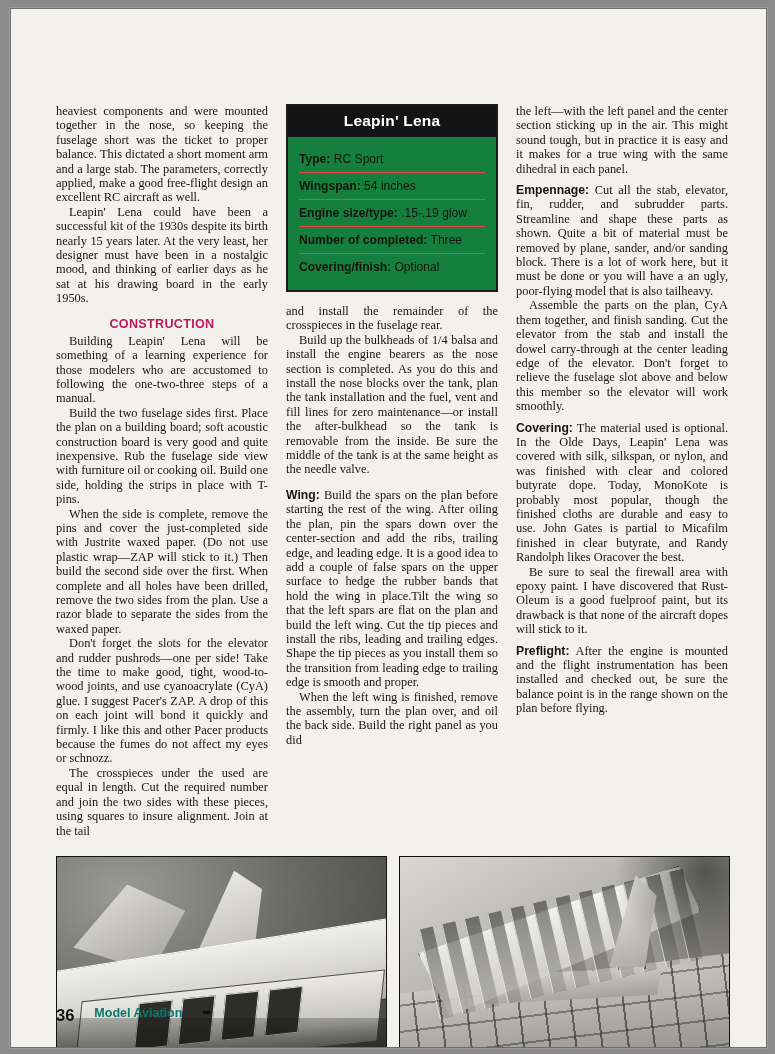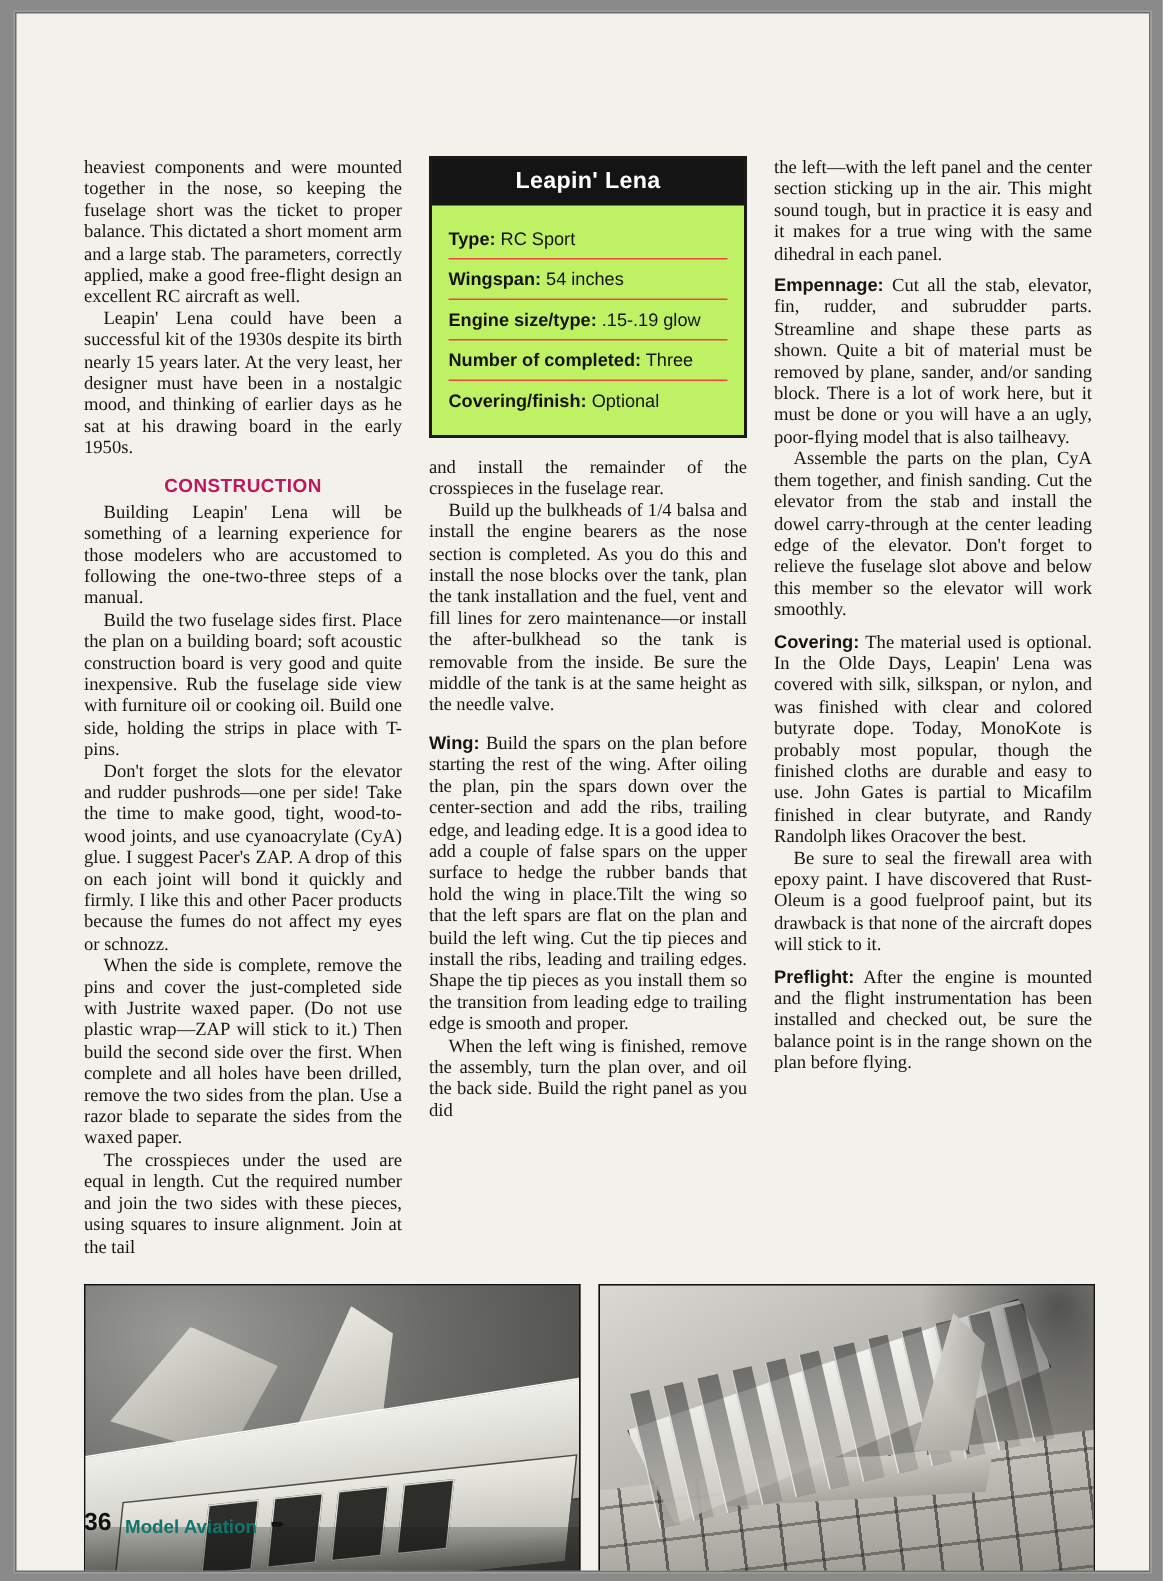--- a/index.html
+++ b/index.html
@@ -63,21 +63,21 @@
     font-family: "Liberation Sans", sans-serif;
     font-weight: bold;
     font-size: 12.2px;
   }
   .gap { height: 11px; }
   .gap-sm { height: 7px; }
 
   
   .specbox {
     border: 2px solid #1a1a1a;
-    background: #bef264;
+    background: #15803d;
     width: 212px;
     margin-bottom: 12px;
     box-sizing: border-box;
   }
   .specbox-title {
     background: #141414;
     color: #ffffff;
     text-align: center;
     font-family: "Liberation Sans", sans-serif;
     font-weight: bold;
@@ -230,22 +230,22 @@
     width: 40%; height: 55%;
     background: radial-gradient(ellipse at 70% 20%, rgba(10,10,10,.55), rgba(10,10,10,0) 70%);
   }
 
   
   .footer {
     position: absolute;
     left: 45px;
     bottom: 22px;
     display: flex;
-    align-items: flex-end;
-    gap: 9px;
+    align-items: flex-start;
+    gap: 20px;
   }
   .folio {
     font-family: "Liberation Sans", sans-serif;
     font-weight: bold;
     font-size: 16.5px;
     color: #111;
   }
   .pubname {
     font-family: "Liberation Sans", sans-serif;
     font-weight: bold;
@@ -267,22 +267,22 @@
     <div class="columns">
 
       <div class="col">
         <p class="para">heaviest components and were mounted together in the nose, so keeping the fuselage short was the ticket to proper balance. This dictated a short moment arm and a large stab. The parameters, correctly applied, make a good free-flight design an excellent RC aircraft as well.</p>
         <p class="para indent">Leapin' Lena could have been a successful kit of the 1930s despite its birth nearly 15 years later. At the very least, her designer must have been in a nostalgic mood, and thinking of earlier days as he sat at his drawing board in the early 1950s.</p>
 
         <div class="section-head">CONSTRUCTION</div>
 
         <p class="para indent">Building Leapin' Lena will be something of a learning experience for those modelers who are accustomed to following the one-two-three steps of a manual.</p>
         <p class="para indent">Build the two fuselage sides first. Place the plan on a building board; soft acoustic construction board is very good and quite inexpensive. Rub the fuselage side view with furniture oil or cooking oil. Build one side, holding the strips in place with T-pins.</p>
+        <p class="para indent">When the side is complete, remove the pins and cover the just-completed side with Justrite waxed paper. (Do not use plastic wrap—ZAP will stick to it.) Then build the second side over the first. When complete and all holes have been drilled, remove the two sides from the plan. Use a razor blade to separate the sides from the waxed paper.</p>
         <p class="para indent">Don't forget the slots for the elevator and rudder pushrods—one per side! Take the time to make good, tight, wood-to-wood joints, and use cyanoacrylate (CyA) glue. I suggest Pacer's ZAP. A drop of this on each joint will bond it quickly and firmly. I like this and other Pacer products because the fumes do not affect my eyes or schnozz.</p>
-        <p class="para indent">When the side is complete, remove the pins and cover the just-completed side with Justrite waxed paper. (Do not use plastic wrap—ZAP will stick to it.) Then build the second side over the first. When complete and all holes have been drilled, remove the two sides from the plan. Use a razor blade to separate the sides from the waxed paper.</p>
         <p class="para indent">The crosspieces under the used are equal in length. Cut the required number and join the two sides with these pieces, using squares to insure alignment. Join at the tail</p>
       </div>
 
       <div class="col">
 
         <div class="specbox">
           <div class="specbox-title">Leapin' Lena</div>
           <div class="specbox-body">
             <div class="spec-row spec-sep">
               <span class="k">Type:</span>

